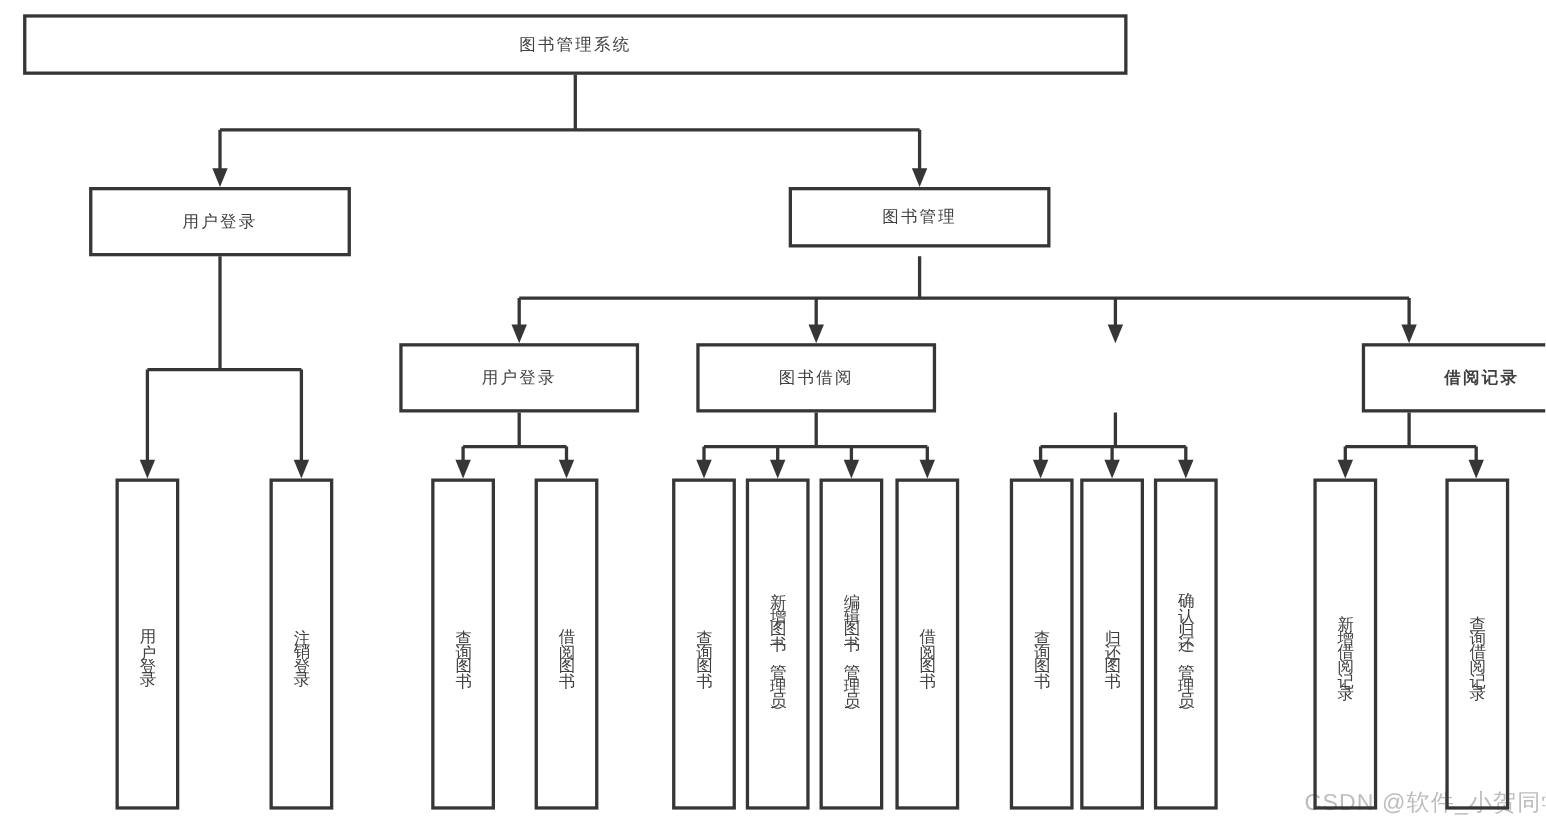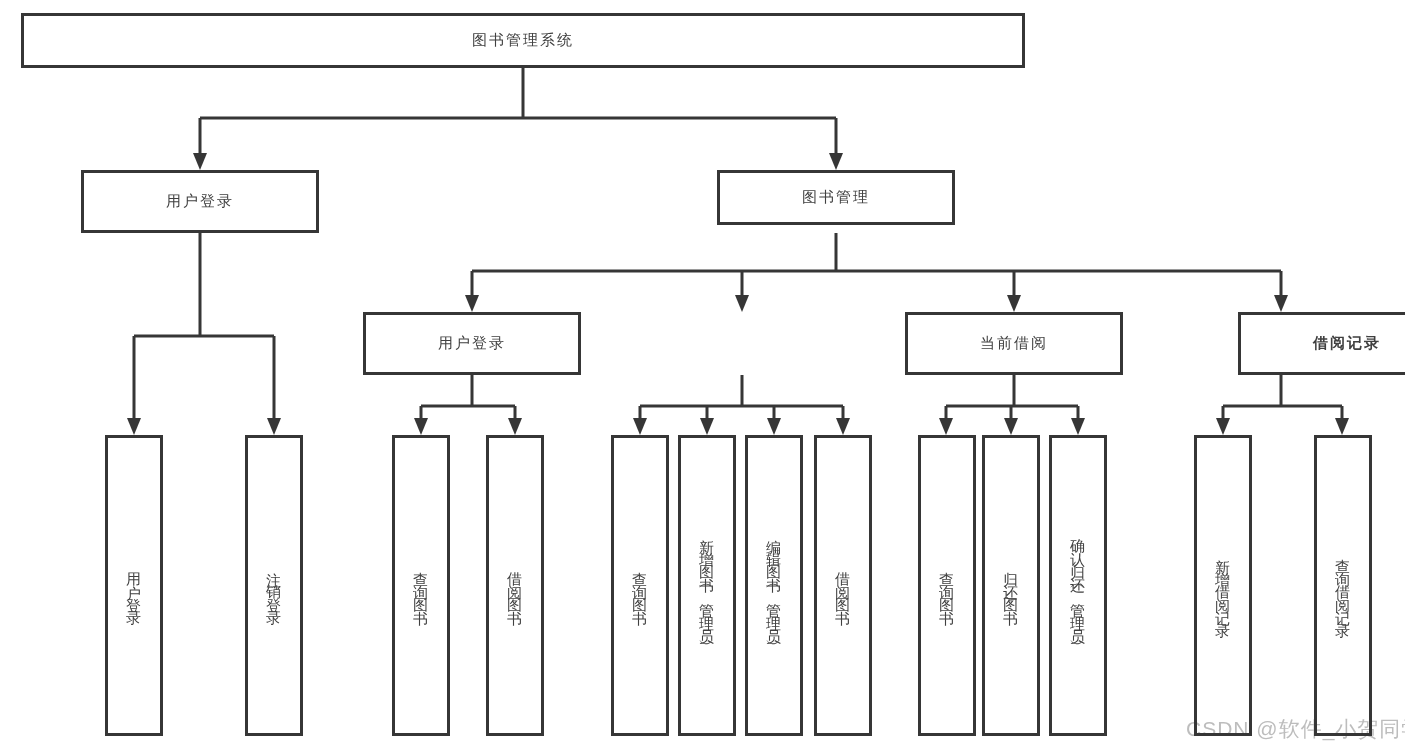--- a/index.html
+++ b/index.html
@@ -130,22 +130,22 @@
   <div class="node n-l2a">
     <span>用户登录</span>
   </div>
   <div class="node n-l2b">
     <span>图书管理</span>
   </div>
 
   <div class="node n-l3a">
     <span>用户登录</span>
   </div>
-  <div class="node n-l3c">
-    <span>当前借阅</span>
+  <div class="node n-l3b">
+    <span>图书借阅</span>
   </div>
   <div class="node n-l3d">
     <span>借阅记录</span>
   </div>
 
   <div class="node leaf lf-1">
     <span>用户登录</span>
   </div>
   <div class="node leaf lf-2">
     <span>注销登录</span>

